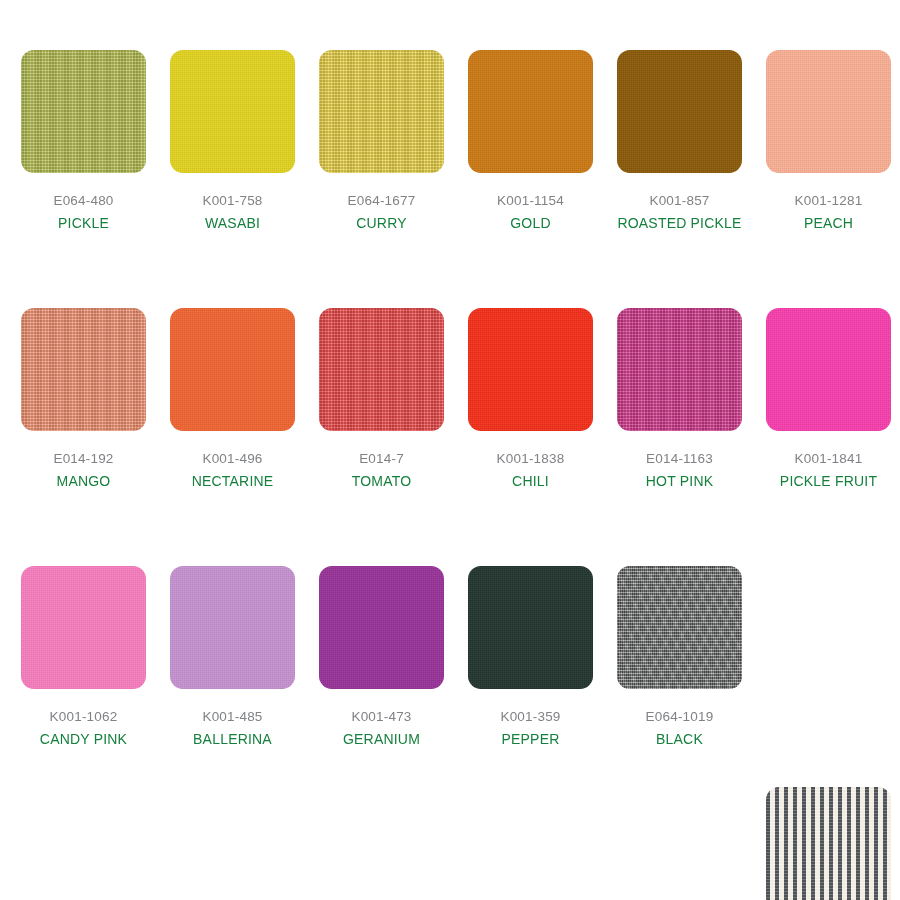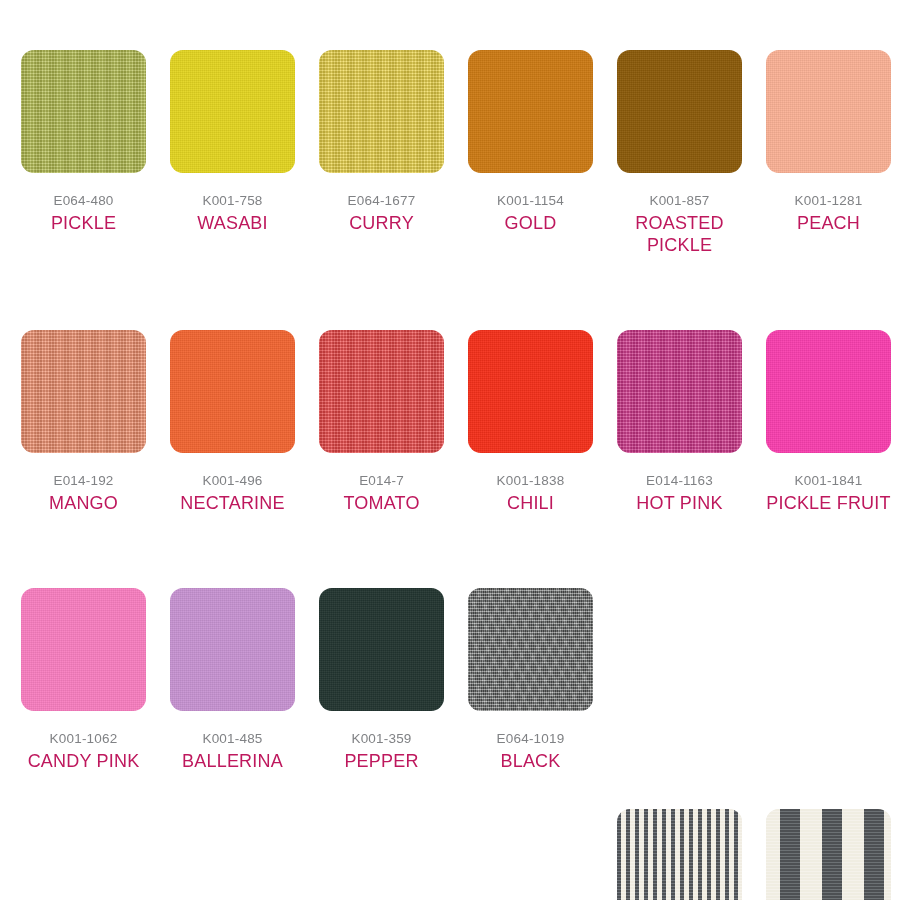--- a/index.html
+++ b/index.html
@@ -89,23 +89,23 @@
   .caption{
     margin-top:17px;
     text-align:center;
     color:#808285;
     font-size:13.5px;
     line-height:22px;
     letter-spacing:.2px;
     white-space:nowrap;
   }
   .cname{
-    text-align:center;
-    color:#be185d;
-    font-size:18px;
+    text-align:right;
+    color:#15803d;
+    font-size:14px;
     line-height:22px;
     letter-spacing:.2px;
   }
   .cname.wrap{white-space:normal;max-width:125px;}
   .cname.wide{white-space:nowrap;}
 </style>
 </head>
 <body>
 
 <div id="sheet">
@@ -229,20 +229,28 @@
       <div class="cell">
         <div class="swatch">
           <div class="base" style="background: rgb(199, 147, 210);"></div>
           <div class="tex tex-weave"></div>
         </div>
         <div class="caption">K001-485</div>
         <div class="cname wide">BALLERINA</div>
       </div>
       <div class="cell">
         <div class="swatch">
+          <div class="base" style="background: rgb(153, 51, 153);"></div>
+          <div class="tex tex-weave"></div>
+        </div>
+        <div class="caption">K001-473</div>
+        <div class="cname wide">GERANIUM</div>
+      </div>
+      <div class="cell">
+        <div class="swatch">
           <div class="base" style="background: rgb(34, 53, 48);"></div>
           <div class="tex tex-weave"></div>
         </div>
         <div class="caption">K001-359</div>
         <div class="cname wide">PEPPER</div>
       </div>
       <div class="cell">
         <div class="swatch">
           <div class="base" style="background: rgb(122, 125, 124);"></div>
           <div class="tex tex-heather"></div>

